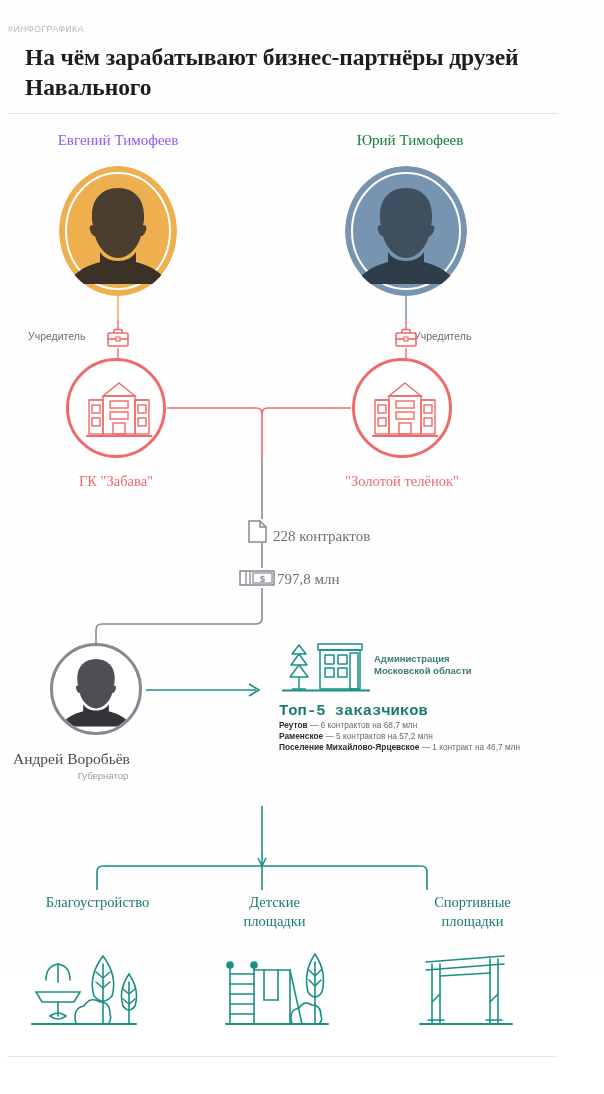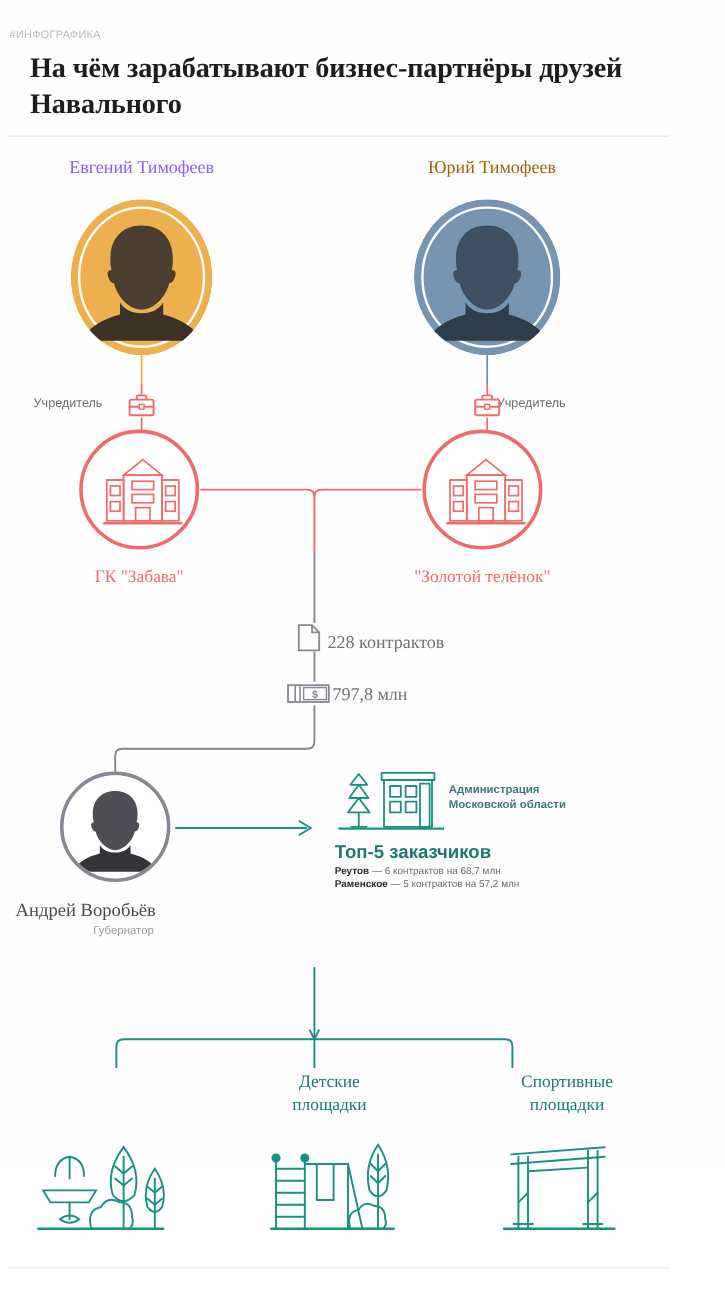--- a/index.html
+++ b/index.html
@@ -73,21 +73,21 @@
 
   
   .person-name {
     position: absolute;
     font-family: "Liberation Serif", serif;
     font-size: 15px;
     text-align: center;
     white-space: nowrap;
   }
   #name-left  { left: 0px;   top: 132px; width: 236px; color: #8b5cf6; }
-  #name-right { left: 290px; top: 132px; width: 240px; color: #a16207; }
+  #name-right { left: 290px; top: 132px; width: 240px; color: #15803d; }
 
   .avatar {
     position: absolute;
     border-radius: 50%;
     overflow: hidden;
   }
   .avatar svg { display:block; width:100%; height:100%; }
 
   #avatar-left  { left: 59px;  top: 166px; width: 118px; height: 130px; }
   #avatar-right { left: 345px; top: 166px; width: 122px; height: 130px; }
@@ -189,21 +189,21 @@
     font-size: 9.5px;
     line-height: 12px;
     color: #3b7a78;
     font-family: "Liberation Sans", sans-serif;
     font-weight: 700;
     white-space: pre-line;
   }
   #top5-title {
     position: absolute;
     left: 279px; top: 702px;
-    font-family: Liberation Sans, sans-serif;
+    font-family: Liberation Mono, monospace;
     font-size: 15.5px;
     font-weight: 700;
     color: #1a7a72;
     white-space: nowrap;
   }
   #top5-list {
     position: absolute;
     left: 279px; top: 720px;
     font-size: 8.3px;
     line-height: 11.2px;
@@ -388,22 +388,24 @@
       <rect x="70" y="16" width="8" height="36"></rect>
       <line x1="2" y1="53.5" x2="90" y2="53.5" stroke-width="2"></line>
     </g>
   </svg>
   <div id="admin-label">Администрация
 Московской области</div>
   <div id="top5-title">Топ-5 заказчиков</div>
   <div id="top5-list">
     <div class="row"><b>Реутов</b><span> — 6 контрактов на 68,7 млн</span></div>
     <div class="row"><b>Раменское</b><span> — 5 контрактов на 57,2 млн</span></div>
-  </div>
-
+    <div class="row"><b>Поселение Михайлово-Ярцевское</b><span> — 1 контракт на 46,7 млн</span></div>
+  </div>
+
+  <div class="cat-label" id="cat-label-0">Благоустройство</div>
   <div class="cat-label" id="cat-label-1" style="white-space:pre-line">Детские
 площадки</div>
   <div class="cat-label" id="cat-label-2" style="white-space:pre-line">Спортивные
 площадки</div>
 
   <svg class="cat-icon" id="cat-icon-0" width="112" height="88" viewBox="0 0 112 88">
     <g fill="none" stroke="#1a8f86" stroke-width="1.6" stroke-linecap="round">
       <path d="M18 32 Q 18 18 30 16"></path>
       <path d="M30 16 Q 42 18 42 32"></path>
       <path d="M30 16 V 34"></path>

